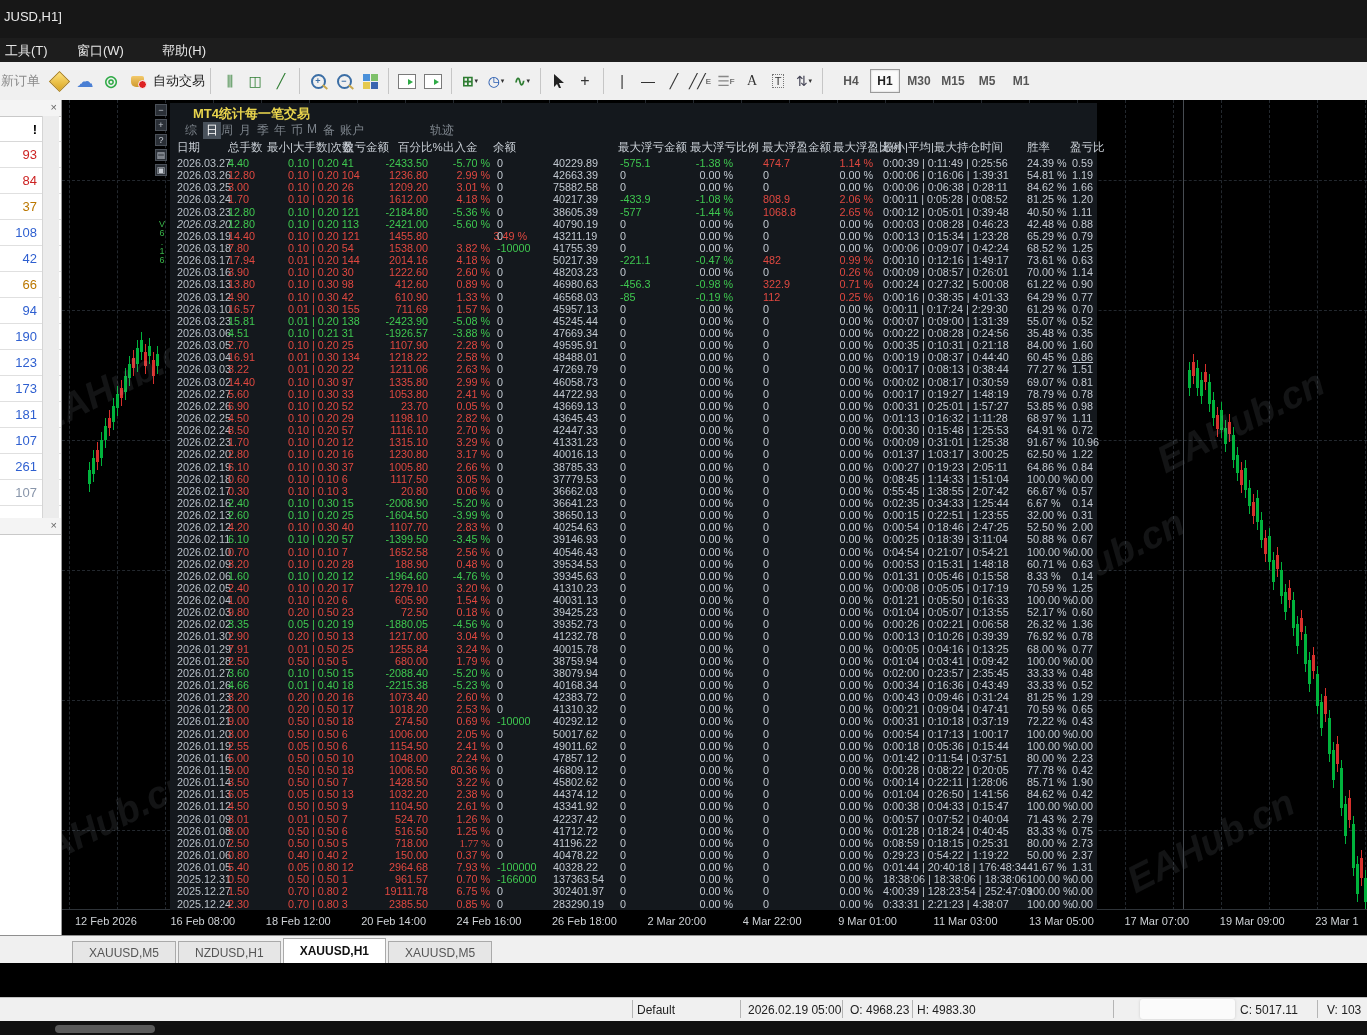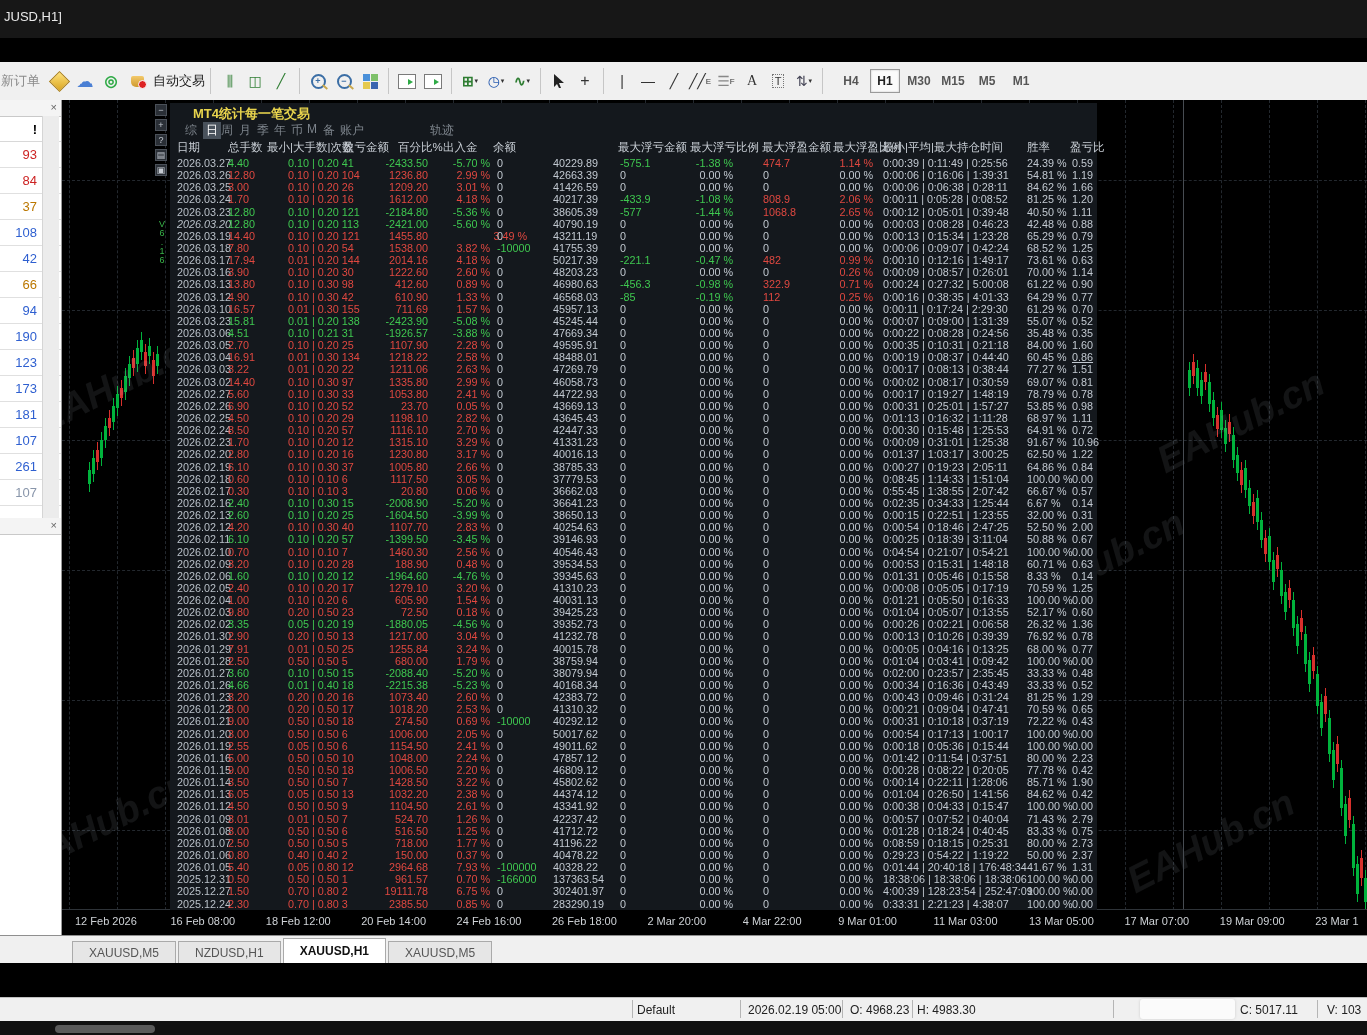--- a/index.html
+++ b/index.html
@@ -110,20 +110,25 @@
 </style>
 </head>
 <body>
 
 <div class="screen">
 
   <div class="titlebar">
     <span class="title">JUSD,H1]</span>
   </div>
 
+  <div class="menubar">
+    <span style="left:5px">工具(T)</span>
+    <span style="left:77px">窗口(W)</span>
+    <span style="left:162px">帮助(H)</span>
+  </div>
 
   <div class="toolbar">
     <div class="tb">
       <span class="neworder">新订单</span>
       <div class="ticon">
           <div class="diamond"></div>
         </div>
       <div class="ticon">
           <span class="cloudg">☁</span>
         </div>
@@ -514,21 +519,21 @@
             <span class="c-w" style="color: rgb(194, 201, 209);">54.81 %</span>
             <span class="c-r" style="color: rgb(194, 201, 209);">1.19</span>
           </div>
           <div class="trow">
             <span class="c-d" style="color: rgb(185, 192, 200);">2026.03.25</span>
             <span class="c-l" style="color: rgb(224, 72, 64);">3.00</span>
             <span class="c-mm" style="color: rgb(224, 72, 64);">0.10 | 0.20 26</span>
             <span class="c-p" style="color: rgb(224, 72, 64);">1209.20</span>
             <span class="c-pc" style="color: rgb(224, 72, 64);">3.01 %</span>
             <span class="c-io" style="color: rgb(194, 201, 209);">0</span>
-            <span class="c-b" style="color: rgb(194, 201, 209);">41426.59</span>
+            <span class="c-b" style="color: rgb(194, 201, 209);">75882.58</span>
             <span class="c-fl" style="color: rgb(194, 201, 209);">0</span>
             <span class="c-flp" style="color: rgb(194, 201, 209);">0.00 %</span>
             <span class="c-fg" style="color: rgb(194, 201, 209);">0</span>
             <span class="c-fgp" style="color: rgb(194, 201, 209);">0.00 %</span>
             <span class="c-t" style="color: rgb(194, 201, 209);">0:00:06 | 0:06:38 | 0:28:11</span>
             <span class="c-w" style="color: rgb(194, 201, 209);">84.62 %</span>
             <span class="c-r" style="color: rgb(194, 201, 209);">1.66</span>
           </div>
           <div class="trow">
             <span class="c-d" style="color: rgb(185, 192, 200);">2026.03.24</span>
@@ -991,21 +996,21 @@
             <span class="c-fg" style="color: rgb(194, 201, 209);">0</span>
             <span class="c-fgp" style="color: rgb(194, 201, 209);">0.00 %</span>
             <span class="c-t" style="color: rgb(194, 201, 209);">0:00:25 | 0:18:39 | 3:11:04</span>
             <span class="c-w" style="color: rgb(194, 201, 209);">50.88 %</span>
             <span class="c-r" style="color: rgb(194, 201, 209);">0.67</span>
           </div>
           <div class="trow">
             <span class="c-d" style="color: rgb(185, 192, 200);">2026.02.10</span>
             <span class="c-l" style="color: rgb(224, 72, 64);">0.70</span>
             <span class="c-mm" style="color: rgb(224, 72, 64);">0.10 | 0.10 7</span>
-            <span class="c-p" style="color: rgb(224, 72, 64);">1460.30</span>
+            <span class="c-p" style="color: rgb(224, 72, 64);">1652.58</span>
             <span class="c-pc" style="color: rgb(224, 72, 64);">2.56 %</span>
             <span class="c-io" style="color: rgb(194, 201, 209);">0</span>
             <span class="c-b" style="color: rgb(194, 201, 209);">40546.43</span>
             <span class="c-fl" style="color: rgb(194, 201, 209);">0</span>
             <span class="c-flp" style="color: rgb(194, 201, 209);">0.00 %</span>
             <span class="c-fg" style="color: rgb(194, 201, 209);">0</span>
             <span class="c-fgp" style="color: rgb(194, 201, 209);">0.00 %</span>
             <span class="c-t" style="color: rgb(194, 201, 209);">0:04:54 | 0:21:07 | 0:54:21</span>
             <span class="c-w" style="color: rgb(194, 201, 209);">100.00 %</span>
             <span class="c-r" style="color: rgb(194, 201, 209);">0.00</span>
@@ -1280,21 +1285,21 @@
             <span class="c-fgp" style="color: rgb(194, 201, 209);">0.00 %</span>
             <span class="c-t" style="color: rgb(194, 201, 209);">0:01:42 | 0:11:54 | 0:37:51</span>
             <span class="c-w" style="color: rgb(194, 201, 209);">80.00 %</span>
             <span class="c-r" style="color: rgb(194, 201, 209);">2.23</span>
           </div>
           <div class="trow">
             <span class="c-d" style="color: rgb(185, 192, 200);">2026.01.15</span>
             <span class="c-l" style="color: rgb(224, 72, 64);">9.00</span>
             <span class="c-mm" style="color: rgb(224, 72, 64);">0.50 | 0.50 18</span>
             <span class="c-p" style="color: rgb(224, 72, 64);">1006.50</span>
-            <span class="c-pc" style="color: rgb(224, 72, 64);">2.20 %</span>
+            <span class="c-pc" style="color: rgb(224, 72, 64);">80.36 %</span>
             <span class="c-io" style="color: rgb(194, 201, 209);">0</span>
             <span class="c-b" style="color: rgb(194, 201, 209);">46809.12</span>
             <span class="c-fl" style="color: rgb(194, 201, 209);">0</span>
             <span class="c-flp" style="color: rgb(194, 201, 209);">0.00 %</span>
             <span class="c-fg" style="color: rgb(194, 201, 209);">0</span>
             <span class="c-fgp" style="color: rgb(194, 201, 209);">0.00 %</span>
             <span class="c-t" style="color: rgb(194, 201, 209);">0:00:28 | 0:08:22 | 0:20:05</span>
             <span class="c-w" style="color: rgb(194, 201, 209);">77.78 %</span>
             <span class="c-r" style="color: rgb(194, 201, 209);">0.42</span>
           </div>
@@ -1376,21 +1381,21 @@
             <span class="c-fgp" style="color: rgb(194, 201, 209);">0.00 %</span>
             <span class="c-t" style="color: rgb(194, 201, 209);">0:01:28 | 0:18:24 | 0:40:45</span>
             <span class="c-w" style="color: rgb(194, 201, 209);">83.33 %</span>
             <span class="c-r" style="color: rgb(194, 201, 209);">0.75</span>
           </div>
           <div class="trow">
             <span class="c-d" style="color: rgb(185, 192, 200);">2026.01.07</span>
             <span class="c-l" style="color: rgb(224, 72, 64);">2.50</span>
             <span class="c-mm" style="color: rgb(224, 72, 64);">0.50 | 0.50 5</span>
             <span class="c-p" style="color: rgb(224, 72, 64);">718.00</span>
-            <span class="c-pc" style="color: rgb(224, 72, 64);">1.77 %</span>
+            <span class="c-pc" style="color: rgb(224, 72, 64); font-family: Liberation Serif, serif;">1.77 %</span>
             <span class="c-io" style="color: rgb(194, 201, 209);">0</span>
             <span class="c-b" style="color: rgb(194, 201, 209);">41196.22</span>
             <span class="c-fl" style="color: rgb(194, 201, 209);">0</span>
             <span class="c-flp" style="color: rgb(194, 201, 209);">0.00 %</span>
             <span class="c-fg" style="color: rgb(194, 201, 209);">0</span>
             <span class="c-fgp" style="color: rgb(194, 201, 209);">0.00 %</span>
             <span class="c-t" style="color: rgb(194, 201, 209);">0:08:59 | 0:18:15 | 0:25:31</span>
             <span class="c-w" style="color: rgb(194, 201, 209);">80.00 %</span>
             <span class="c-r" style="color: rgb(194, 201, 209);">2.73</span>
           </div>

